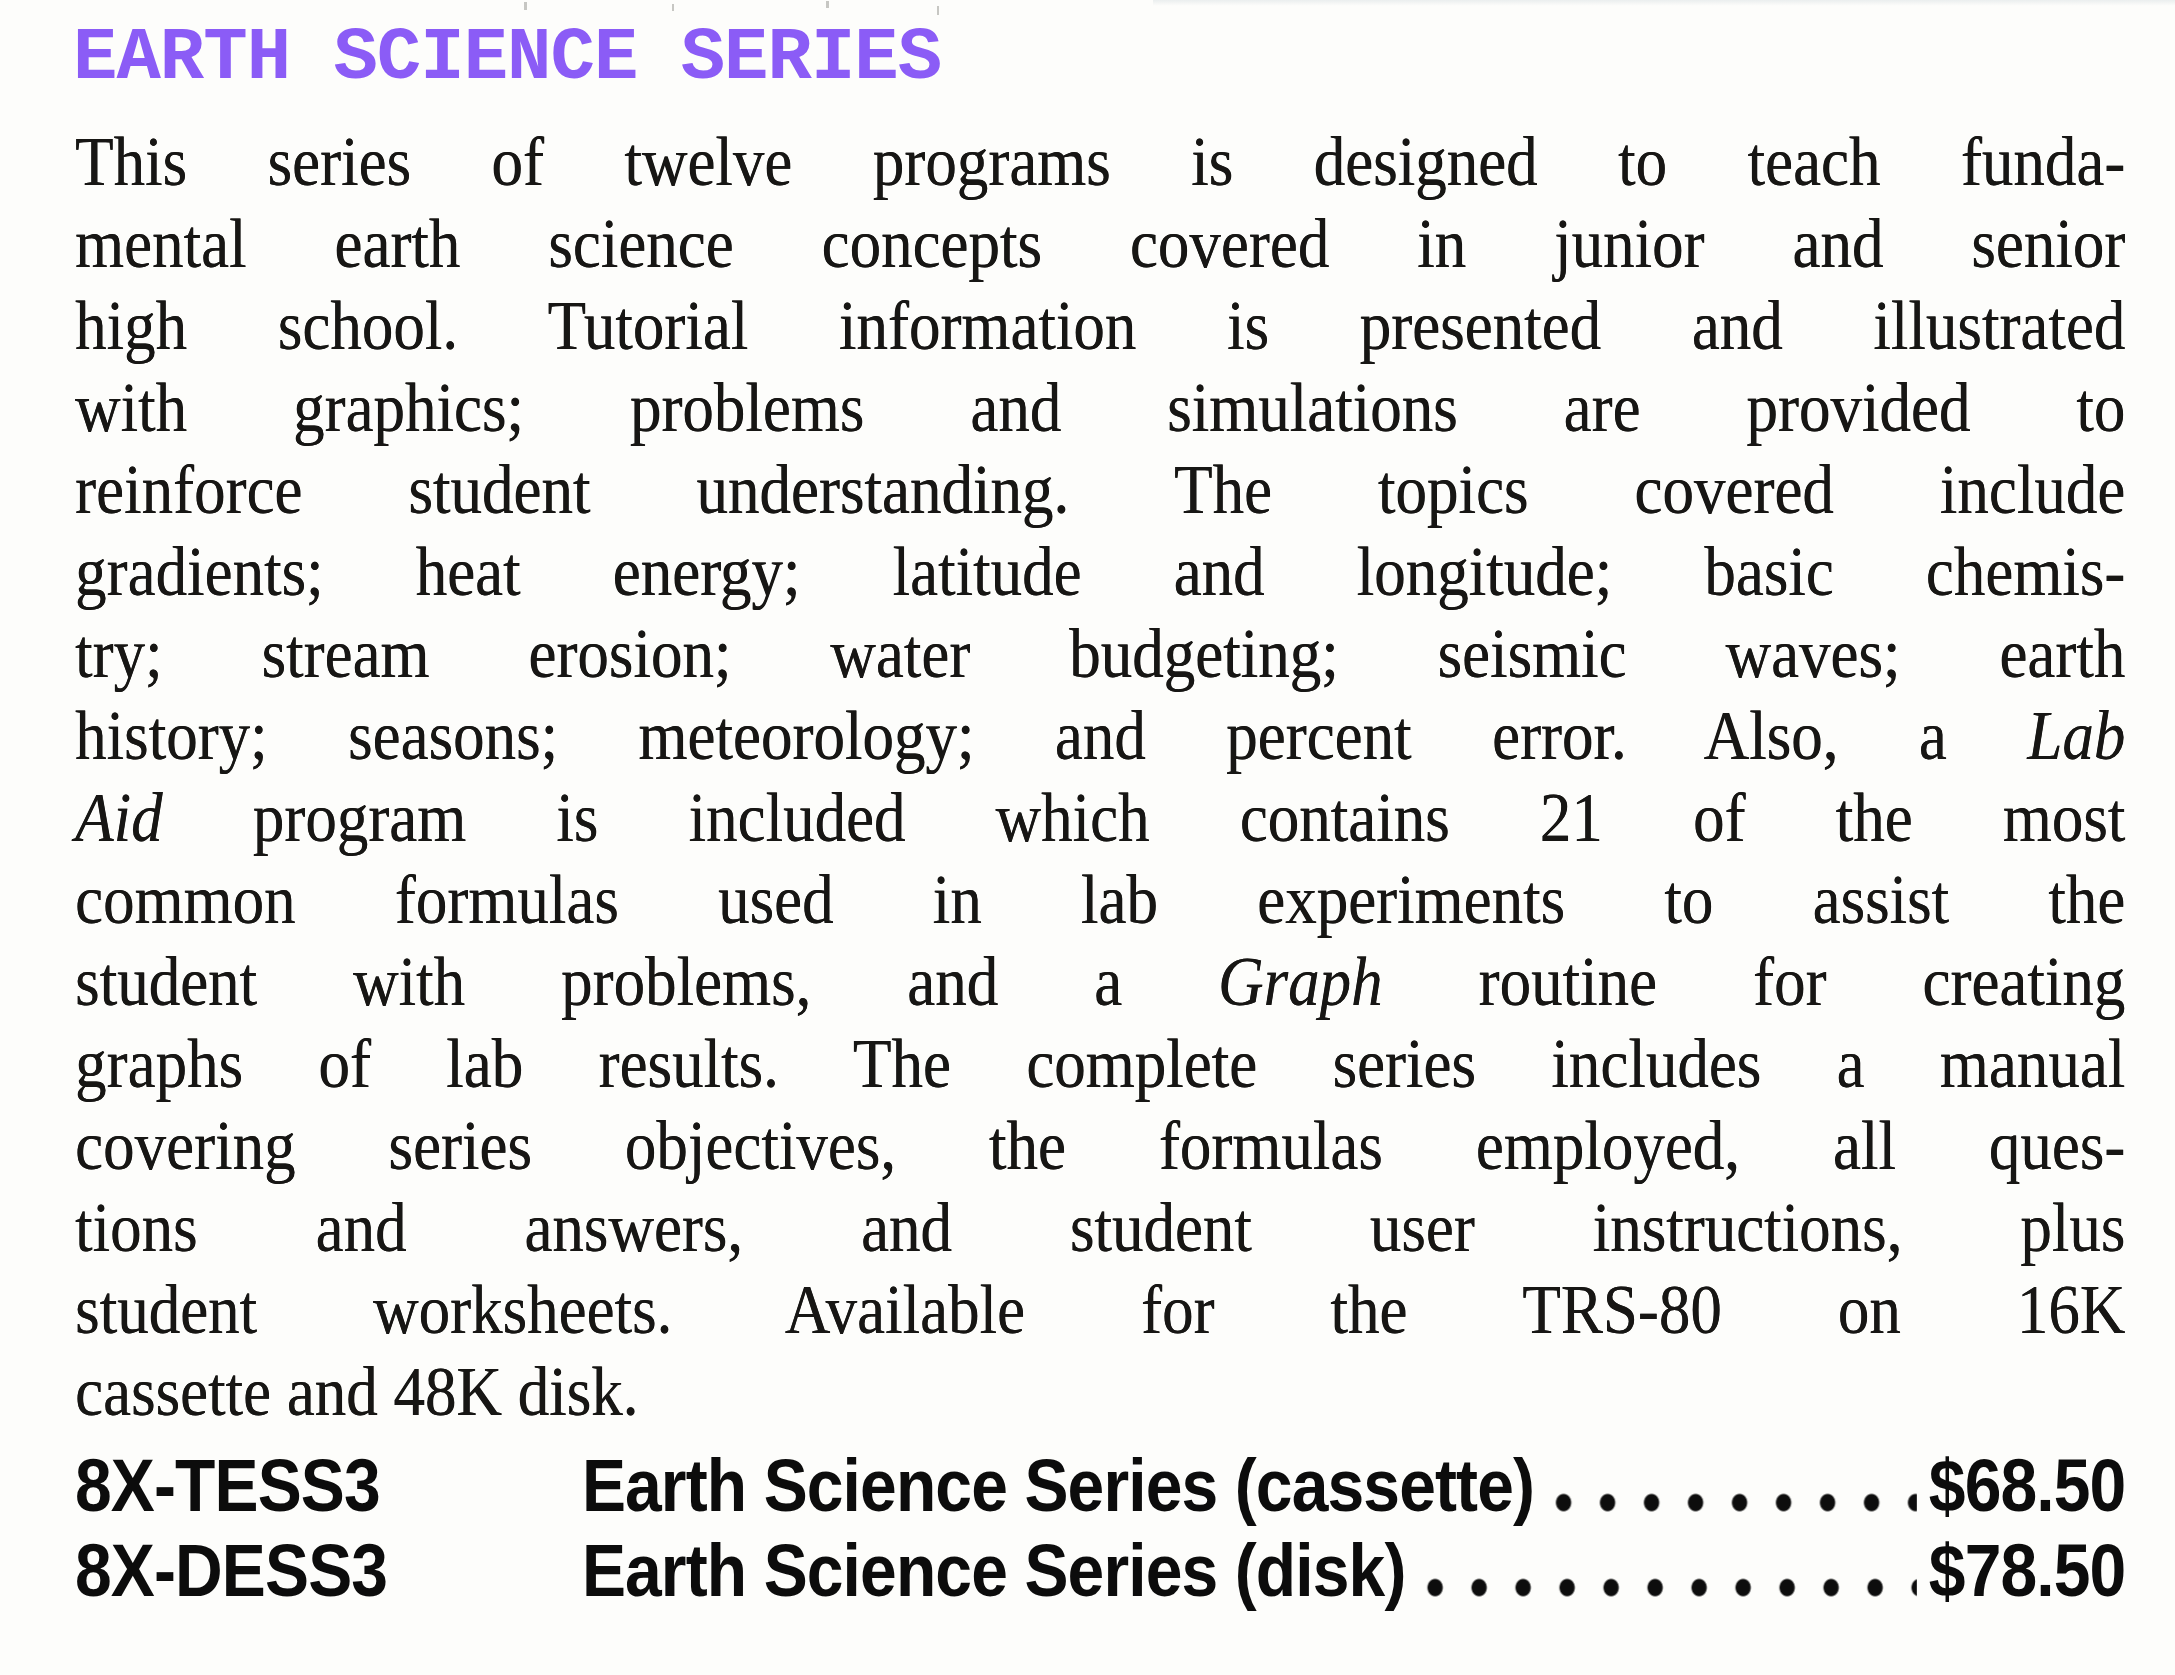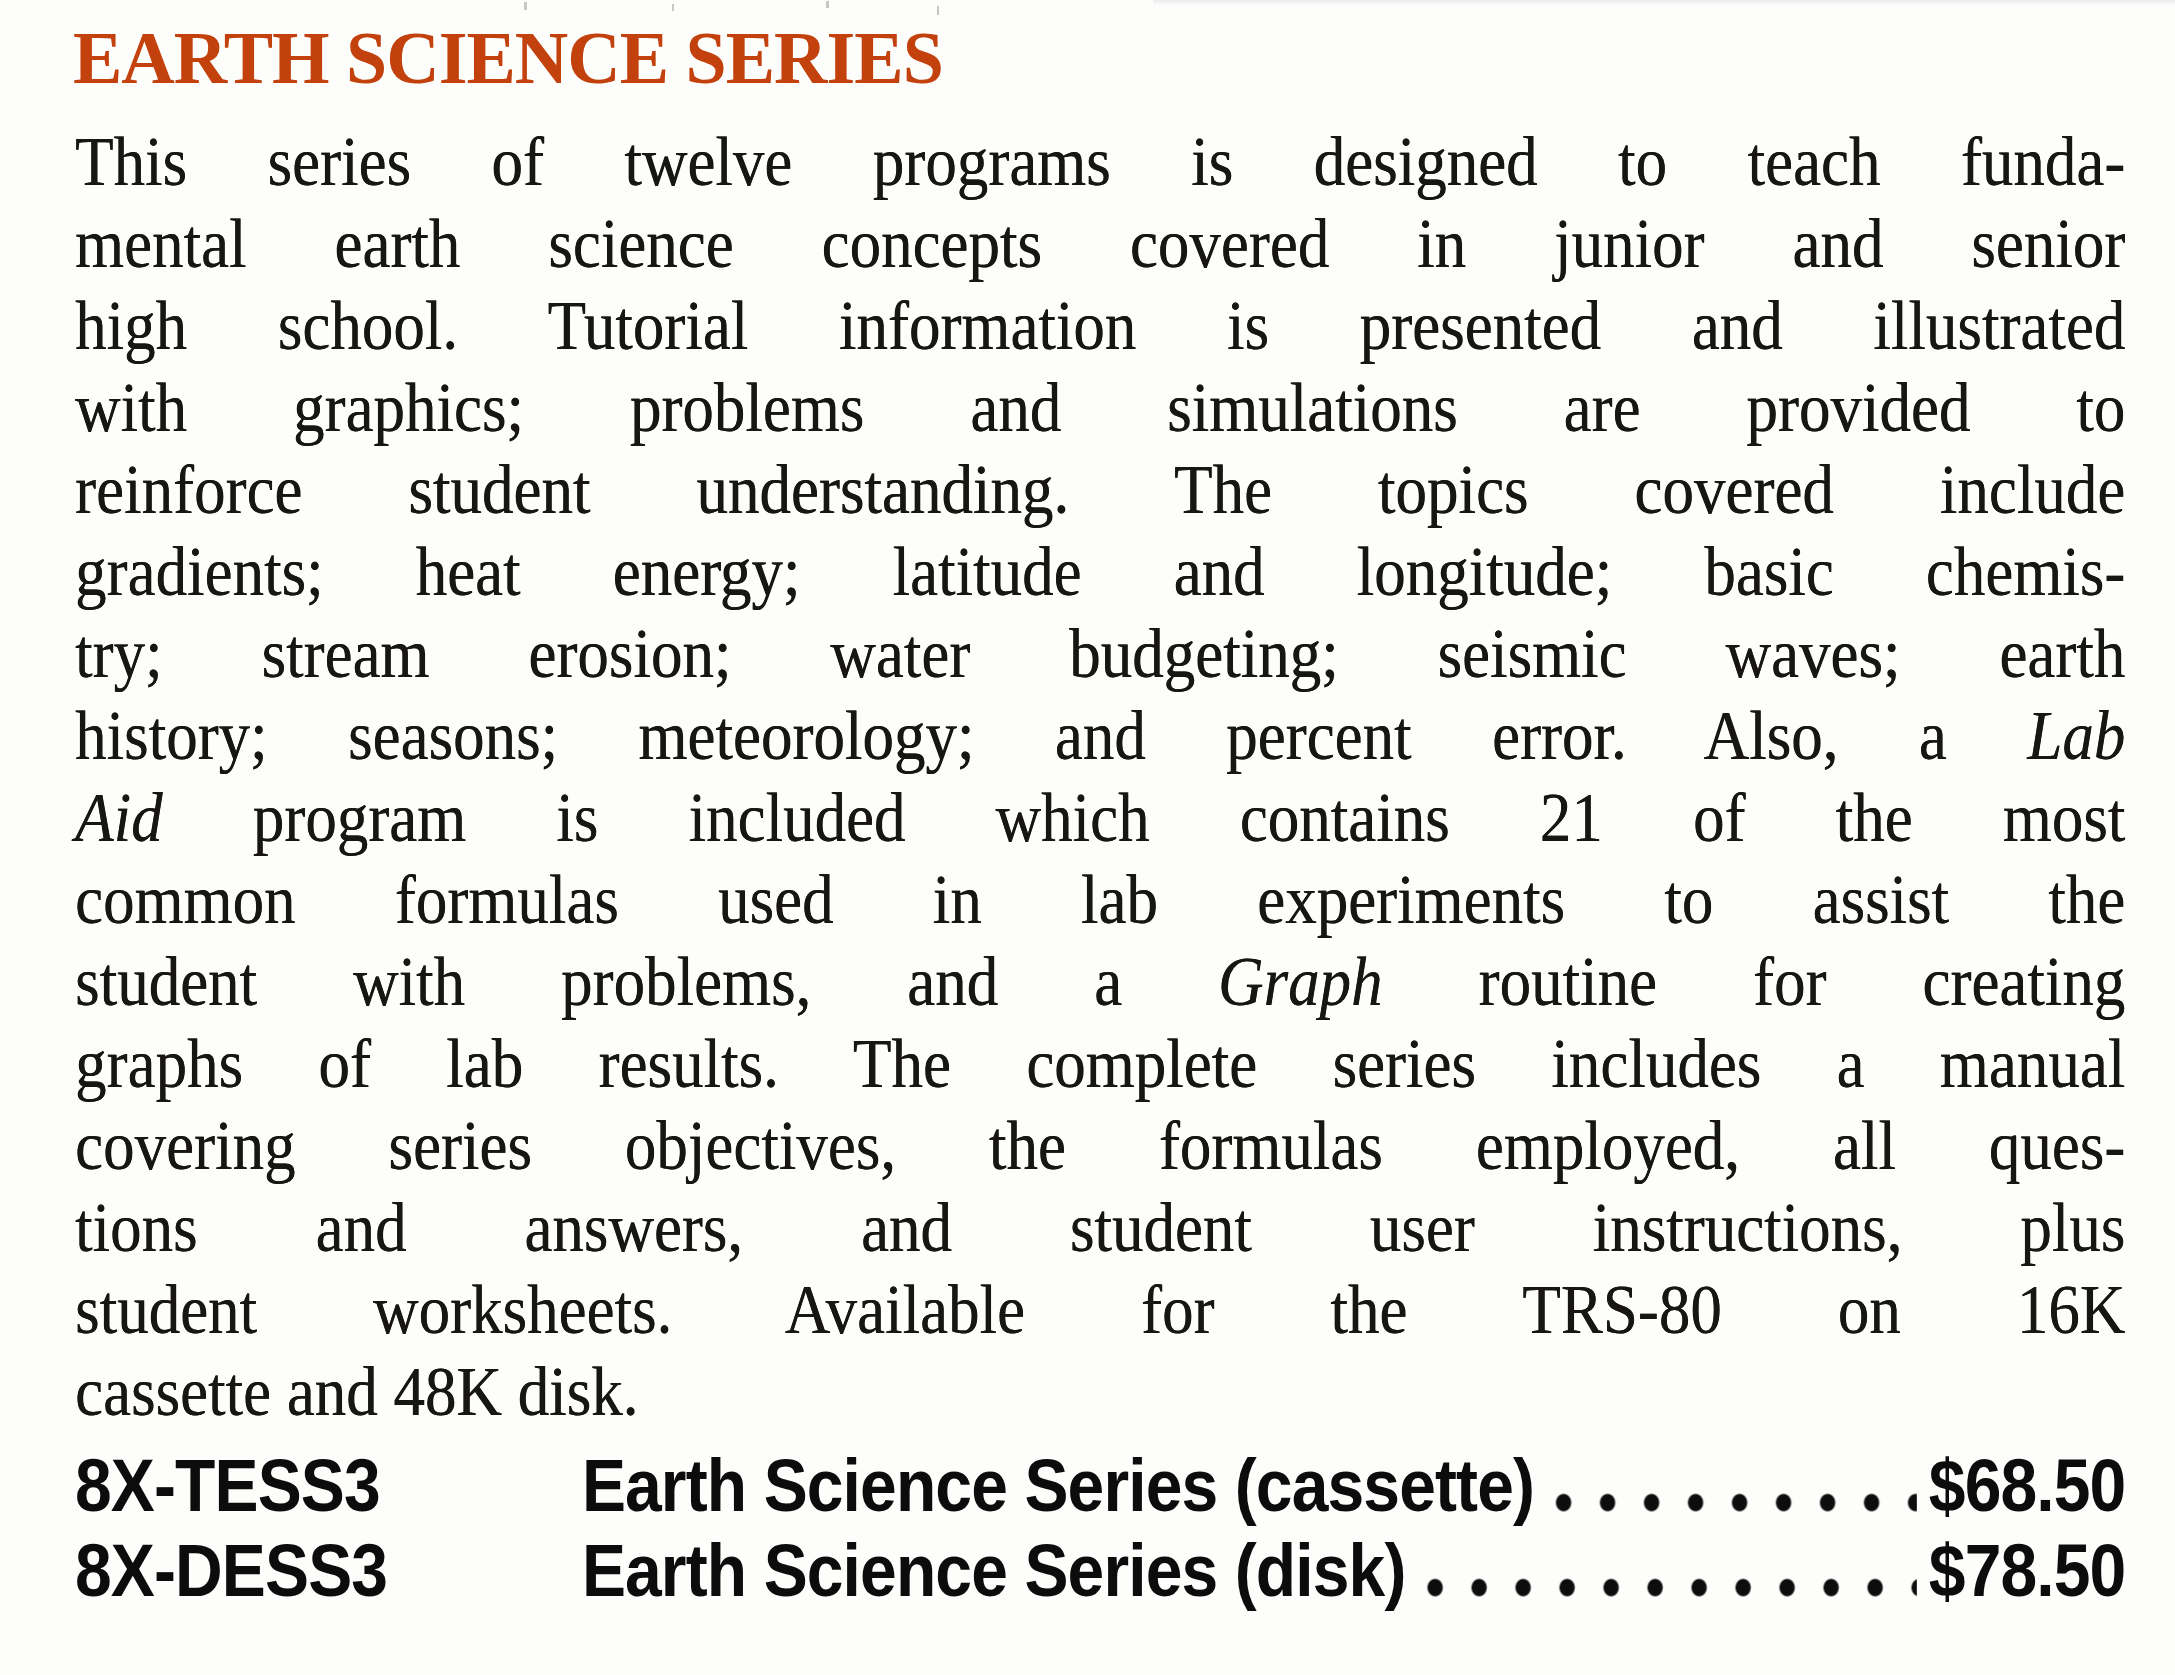--- a/index.html
+++ b/index.html
@@ -27,26 +27,26 @@
     background:
       linear-gradient(to bottom, rgba(150,170,180,0.18), rgba(150,170,180,0) 60%) 1153px 0 / 1022px 9.6px no-repeat;
   }
   .speck { position: absolute; background: #9a9a96; opacity: .55; }
 
   .heading {
     position: absolute;
     left: 73px;
     top: 21px;
     margin: 0;
-    font-family: Liberation Serif, serif;
+    font-family: Liberation Mono, monospace;
     font-weight: bold;
     font-size: 74px;
     line-height: 1;
     letter-spacing: -1px;
-    color: #c2410c;
+    color: #8b5cf6;
     white-space: nowrap;
   }
 
   .body-block {
     position: absolute;
     left: 75px;
     top: 121px;
     width: 2278px;              
     transform: scaleX(0.90);    
     transform-origin: left top;

